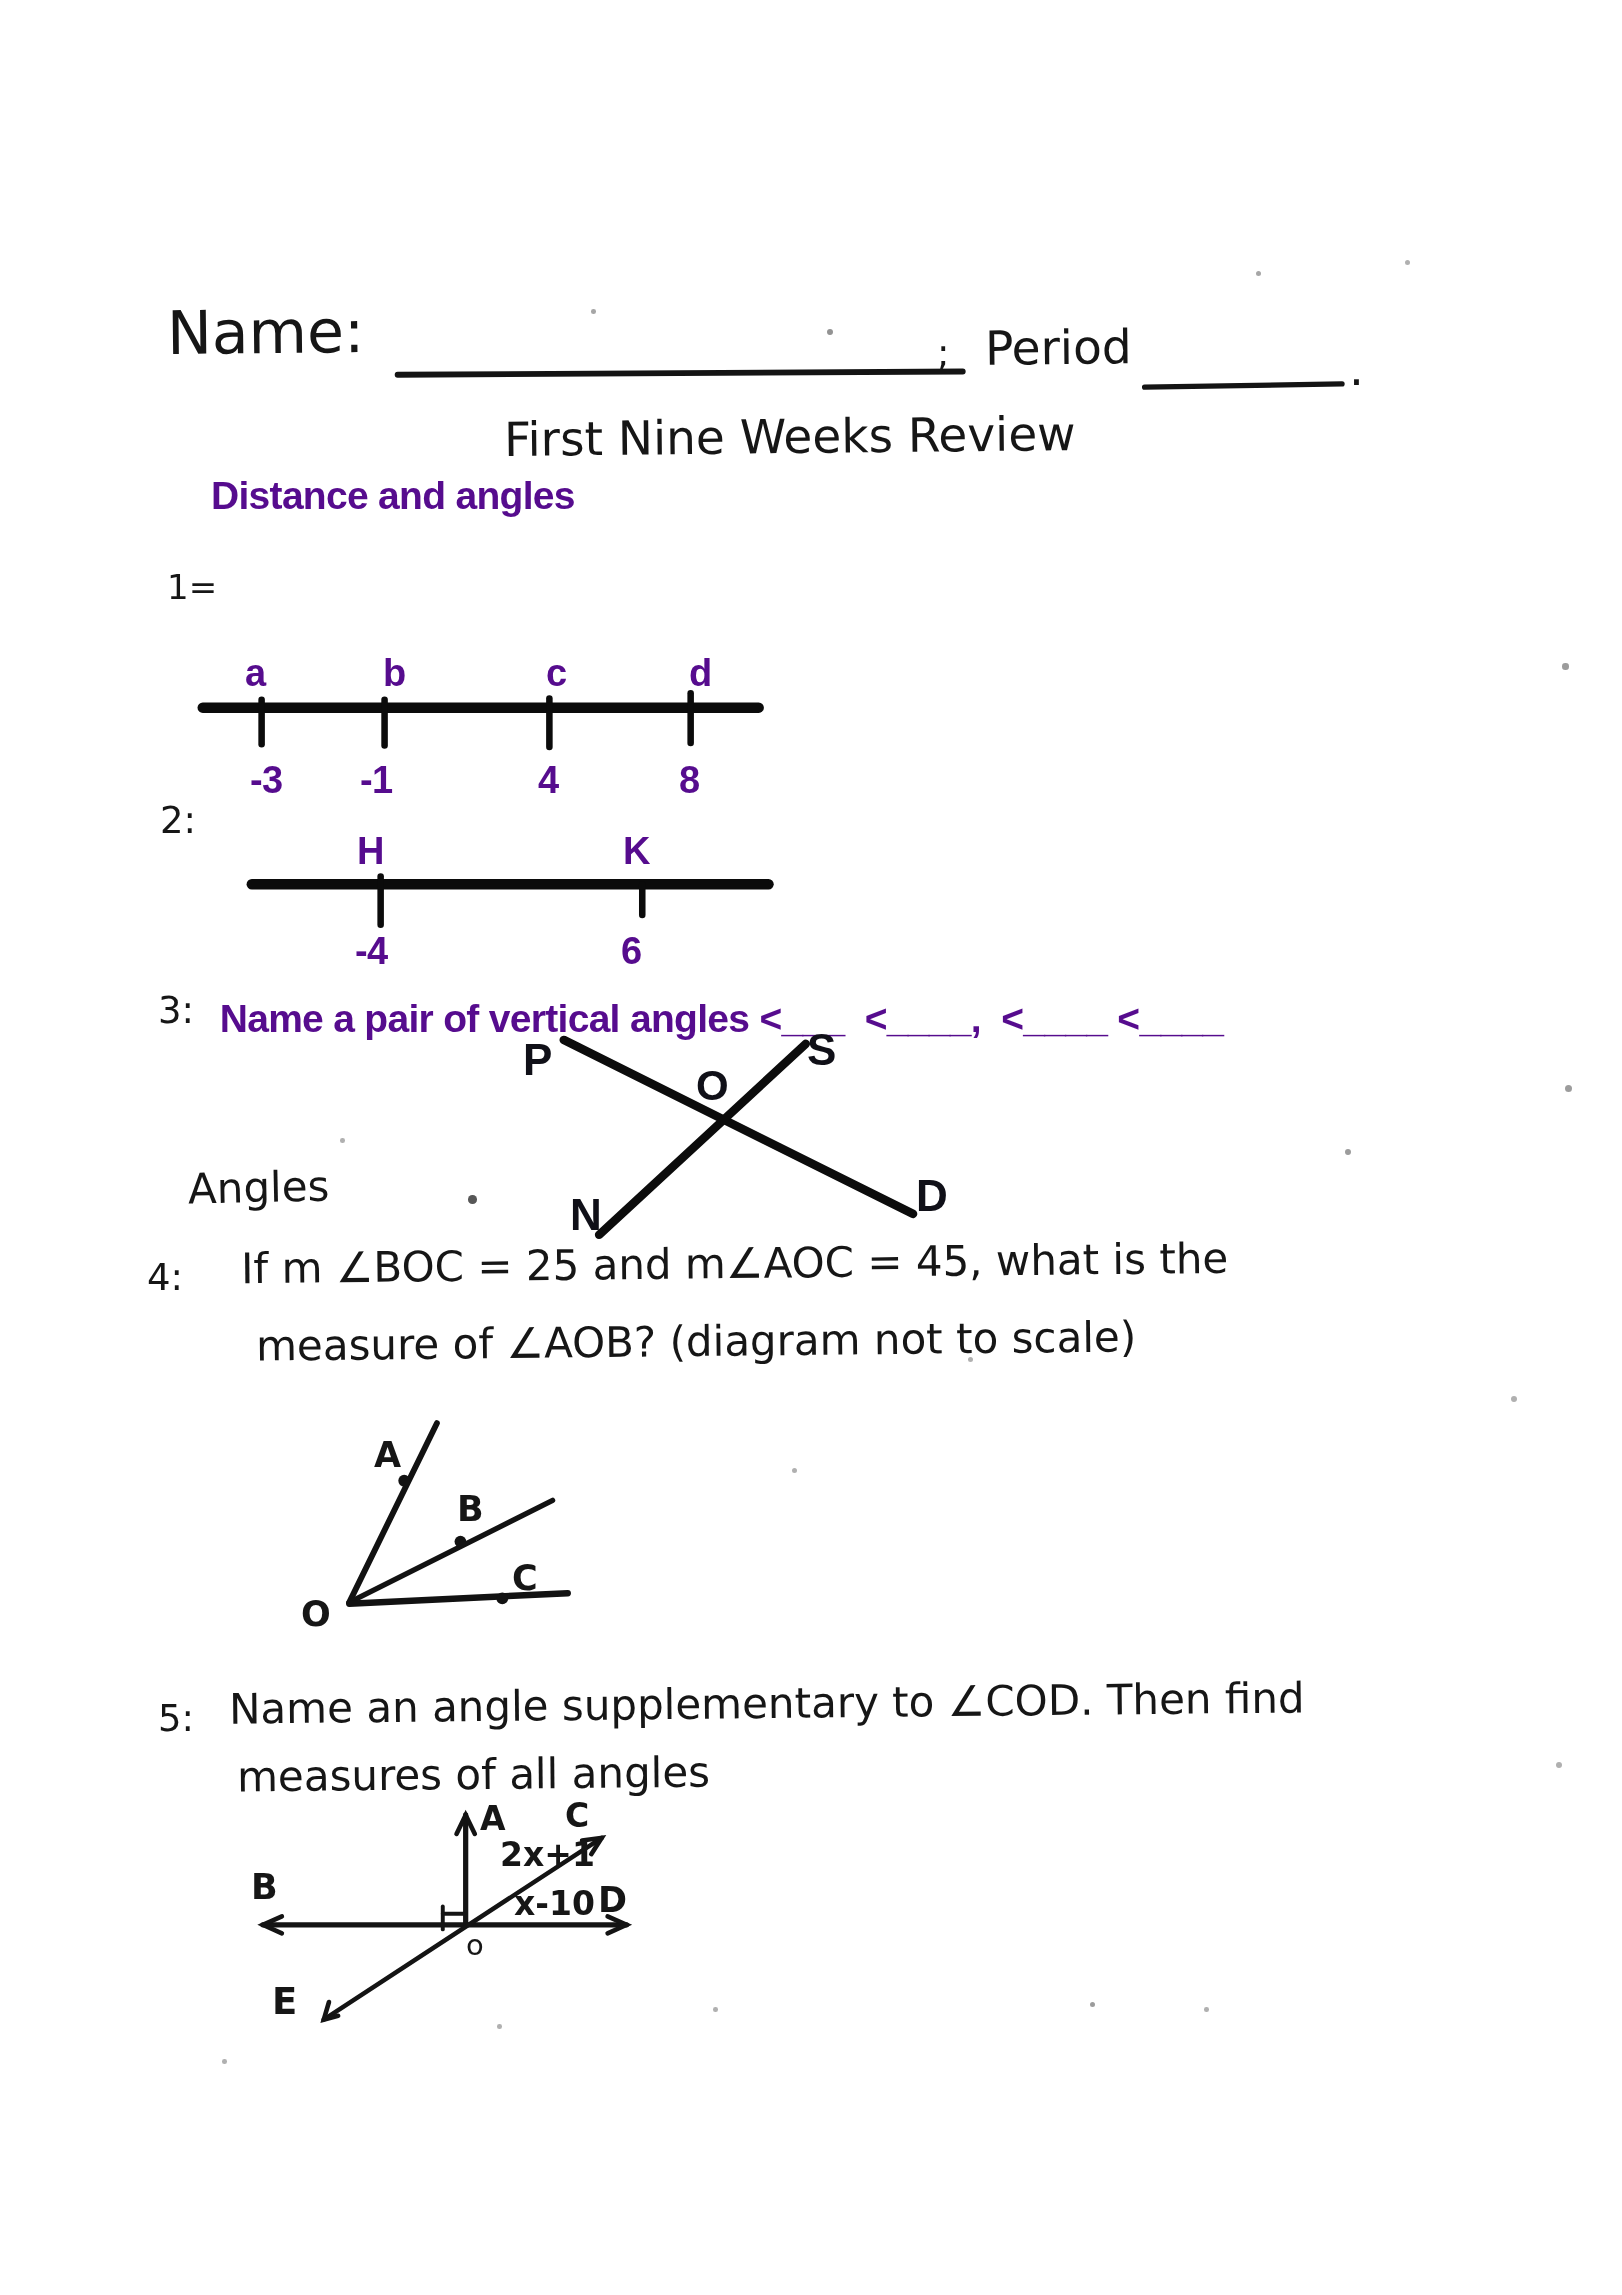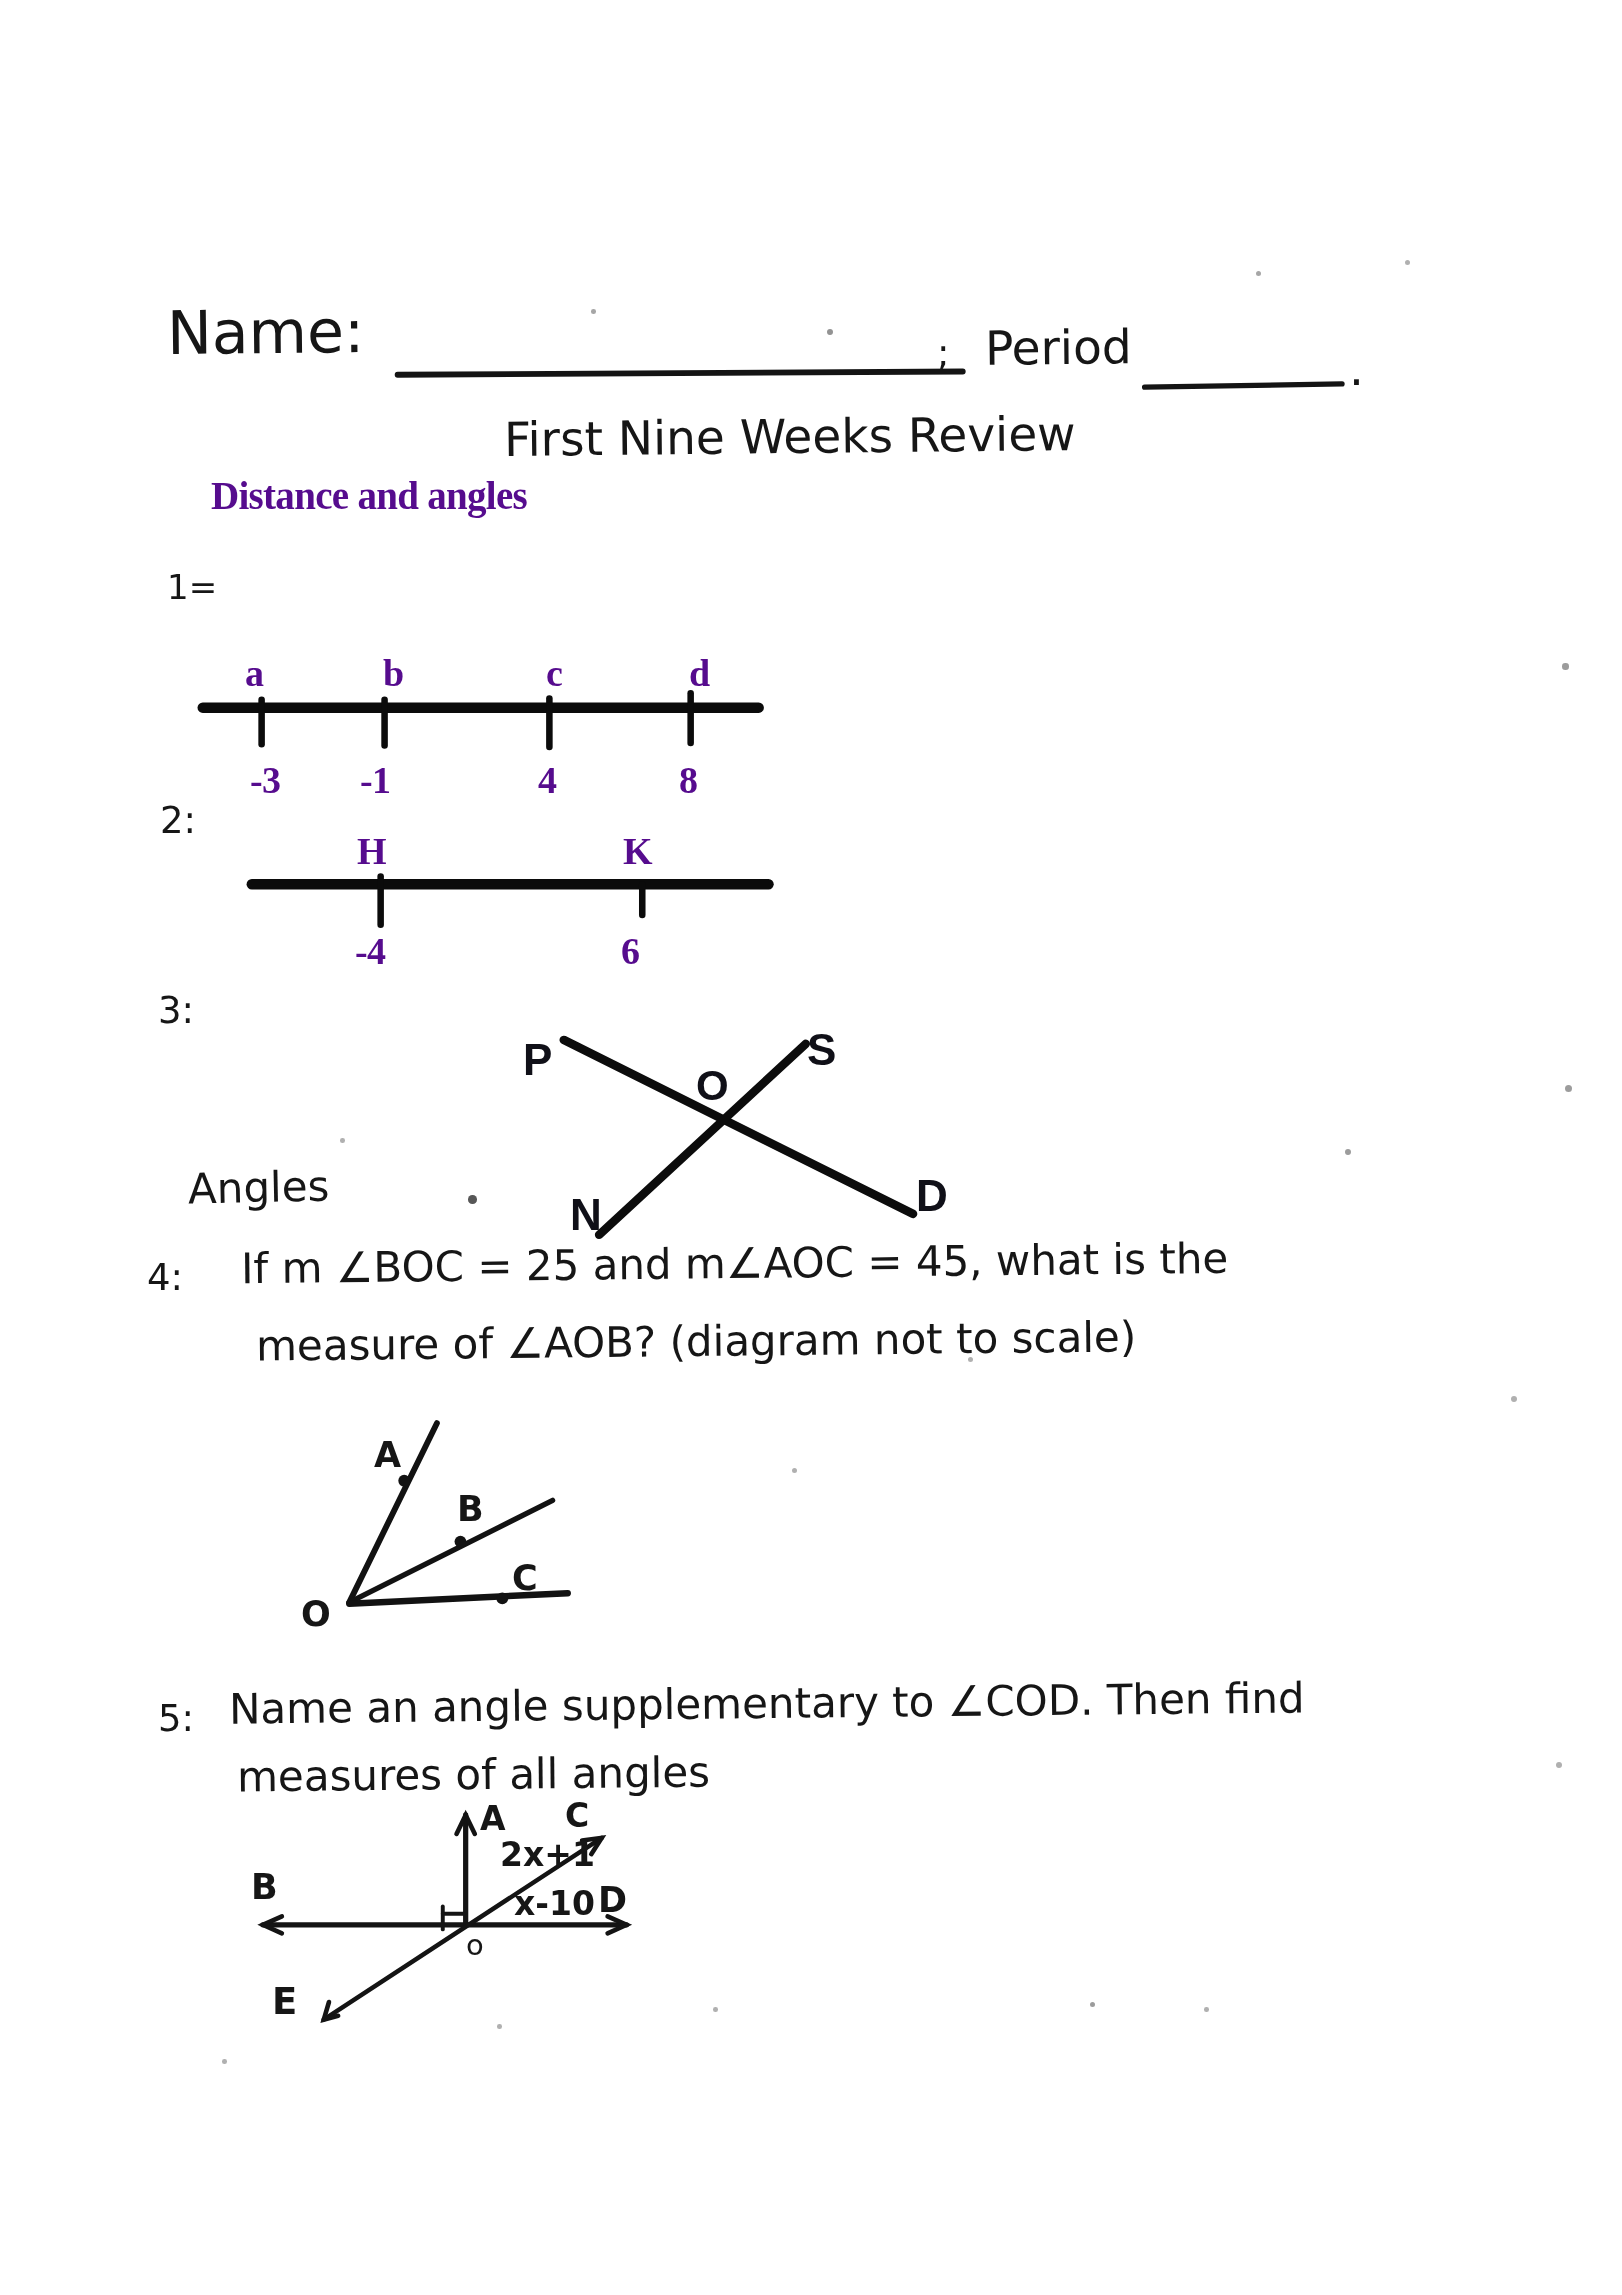--- a/index.html
+++ b/index.html
@@ -1,19 +1,19 @@
 <!DOCTYPE html>
 <html style="font-size:10.5px"><head>
 <meta charset="utf-8">
 <style>
   html,body{margin:0;padding:0;background:#d9d9d9;}
   .page{position:relative;width:1622px;height:2295px;background:#ffffff;overflow:hidden;
         font-family:"Liberation Sans",sans-serif;}
   .abs{position:absolute;line-height:1;white-space:pre;}
-  .pb{font-family:Liberation Serif, serif;font-weight:700;color:#560c8e;letter-spacing:-0.7px;}
+  .pb{font-family:Liberation Sans, sans-serif;font-weight:700;color:#560c8e;letter-spacing:-0.7px;}
   .blk{font-family:"Liberation Sans",sans-serif;font-weight:700;color:#101018;}
   .hand{font-family:"DejaVu Sans",sans-serif;font-weight:400;color:#161616;}
   .handb{font-family:"DejaVu Sans",sans-serif;font-weight:700;color:#161616;}
   .tilt1{transform:rotate(-1.2deg);}
   .tilt2{transform:rotate(-0.6deg);}
   svg.overlay{position:absolute;left:0;top:0;width:1622px;height:2295px;}
   .speck{position:absolute;background:#3a3a3a;border-radius:50%;}
 </style>
 </head>
 <body>
@@ -98,20 +98,23 @@
 
   <div class="abs hand" style="left:160px;top:802px;font-size:37px;">2:</div>
 
   <div class="abs pb" style="left:357px;top:832px;font-size:38px;">H</div>
   <div class="abs pb" style="left:623px;top:832px;font-size:38px;">K</div>
 
   <div class="abs pb" style="left:355px;top:932px;font-size:38px;">-4</div>
   <div class="abs pb" style="left:621px;top:932px;font-size:38px;">6</div>
 
   <div class="abs hand" style="left:158px;top:992px;font-size:37px;">3:</div>
+  <div class="abs" style="left:208px;top:988px;">
+    <span class="pb" style="font-size:39px;white-space:pre;">Name a pair of vertical angles </span><span class="pb" style="font-size:39px;white-space:pre;">&lt;___  &lt;____,  &lt;____ &lt;____</span>
+  </div>
 
   <div class="abs blk" style="left:523px;top:1038px;font-size:44px;">P</div>
   <div class="abs blk" style="left:807px;top:1028px;font-size:44px;">S</div>
   <div class="abs blk" style="left:696px;top:1065px;font-size:42px;">O</div>
   <div class="abs blk" style="left:570px;top:1193px;font-size:44px;">N</div>
   <div class="abs blk" style="left:916px;top:1174px;font-size:44px;">D</div>
 
   <div class="abs hand tilt1" style="left:188px;top:1167px;font-size:42px;">Angles</div>
 
   <div class="abs hand" style="left:147px;top:1259px;font-size:37px;">4:</div>

